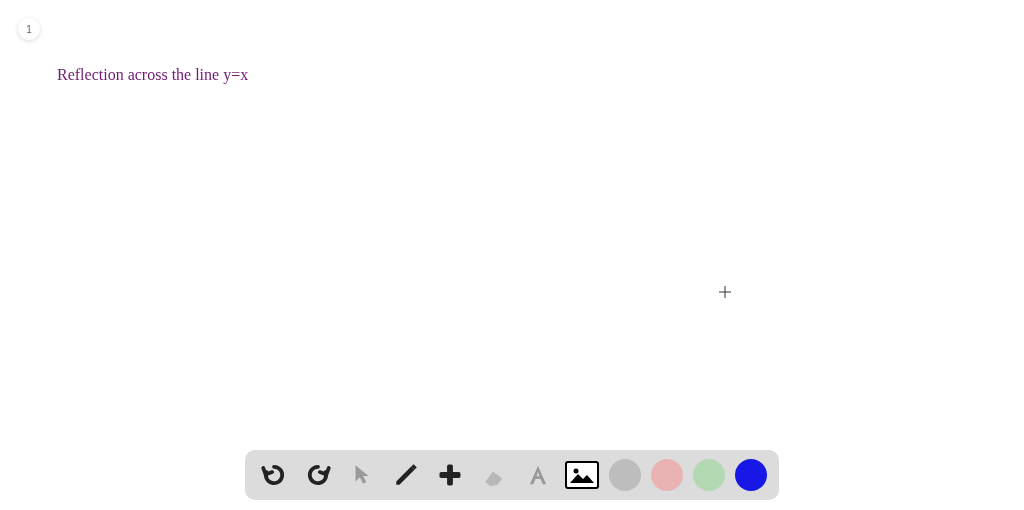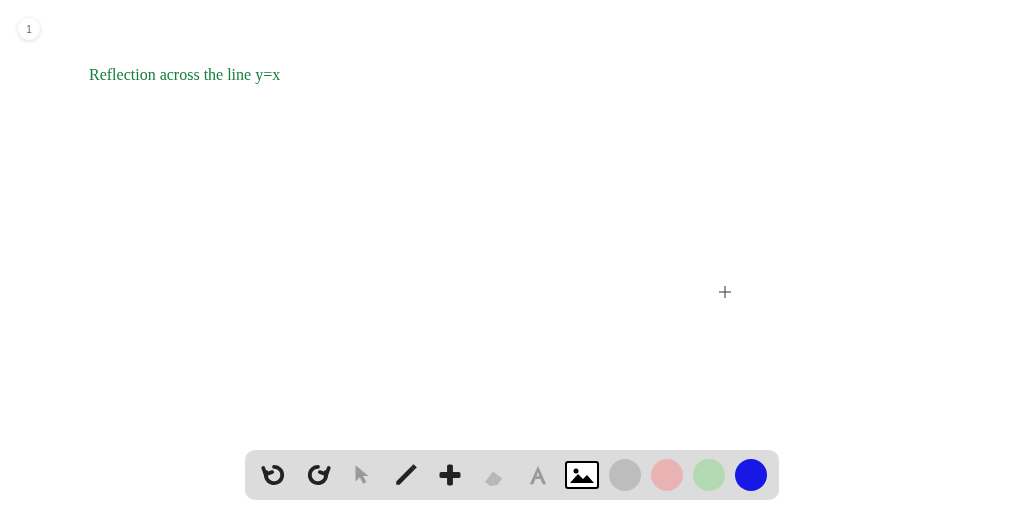--- a/index.html
+++ b/index.html
@@ -29,23 +29,22 @@
       justify-content: center;
       font-size: 10px;
       color: #666;
       font-family: Arial, sans-serif;
     }
     .title-text {
       position: absolute;
       top: 66px;
       left: 57px;
       font-size: 16px;
-      color: #15803d;
+      color: #701a75;
       font-family: Georgia, 'Times New Roman', serif;
-      margin-left: 32px;
     }
     .crosshair {
       position: absolute;
       top: 286px;
       left: 719px;
       width: 12px;
       height: 12px;
       pointer-events: none;
     }
     .crosshair svg {

